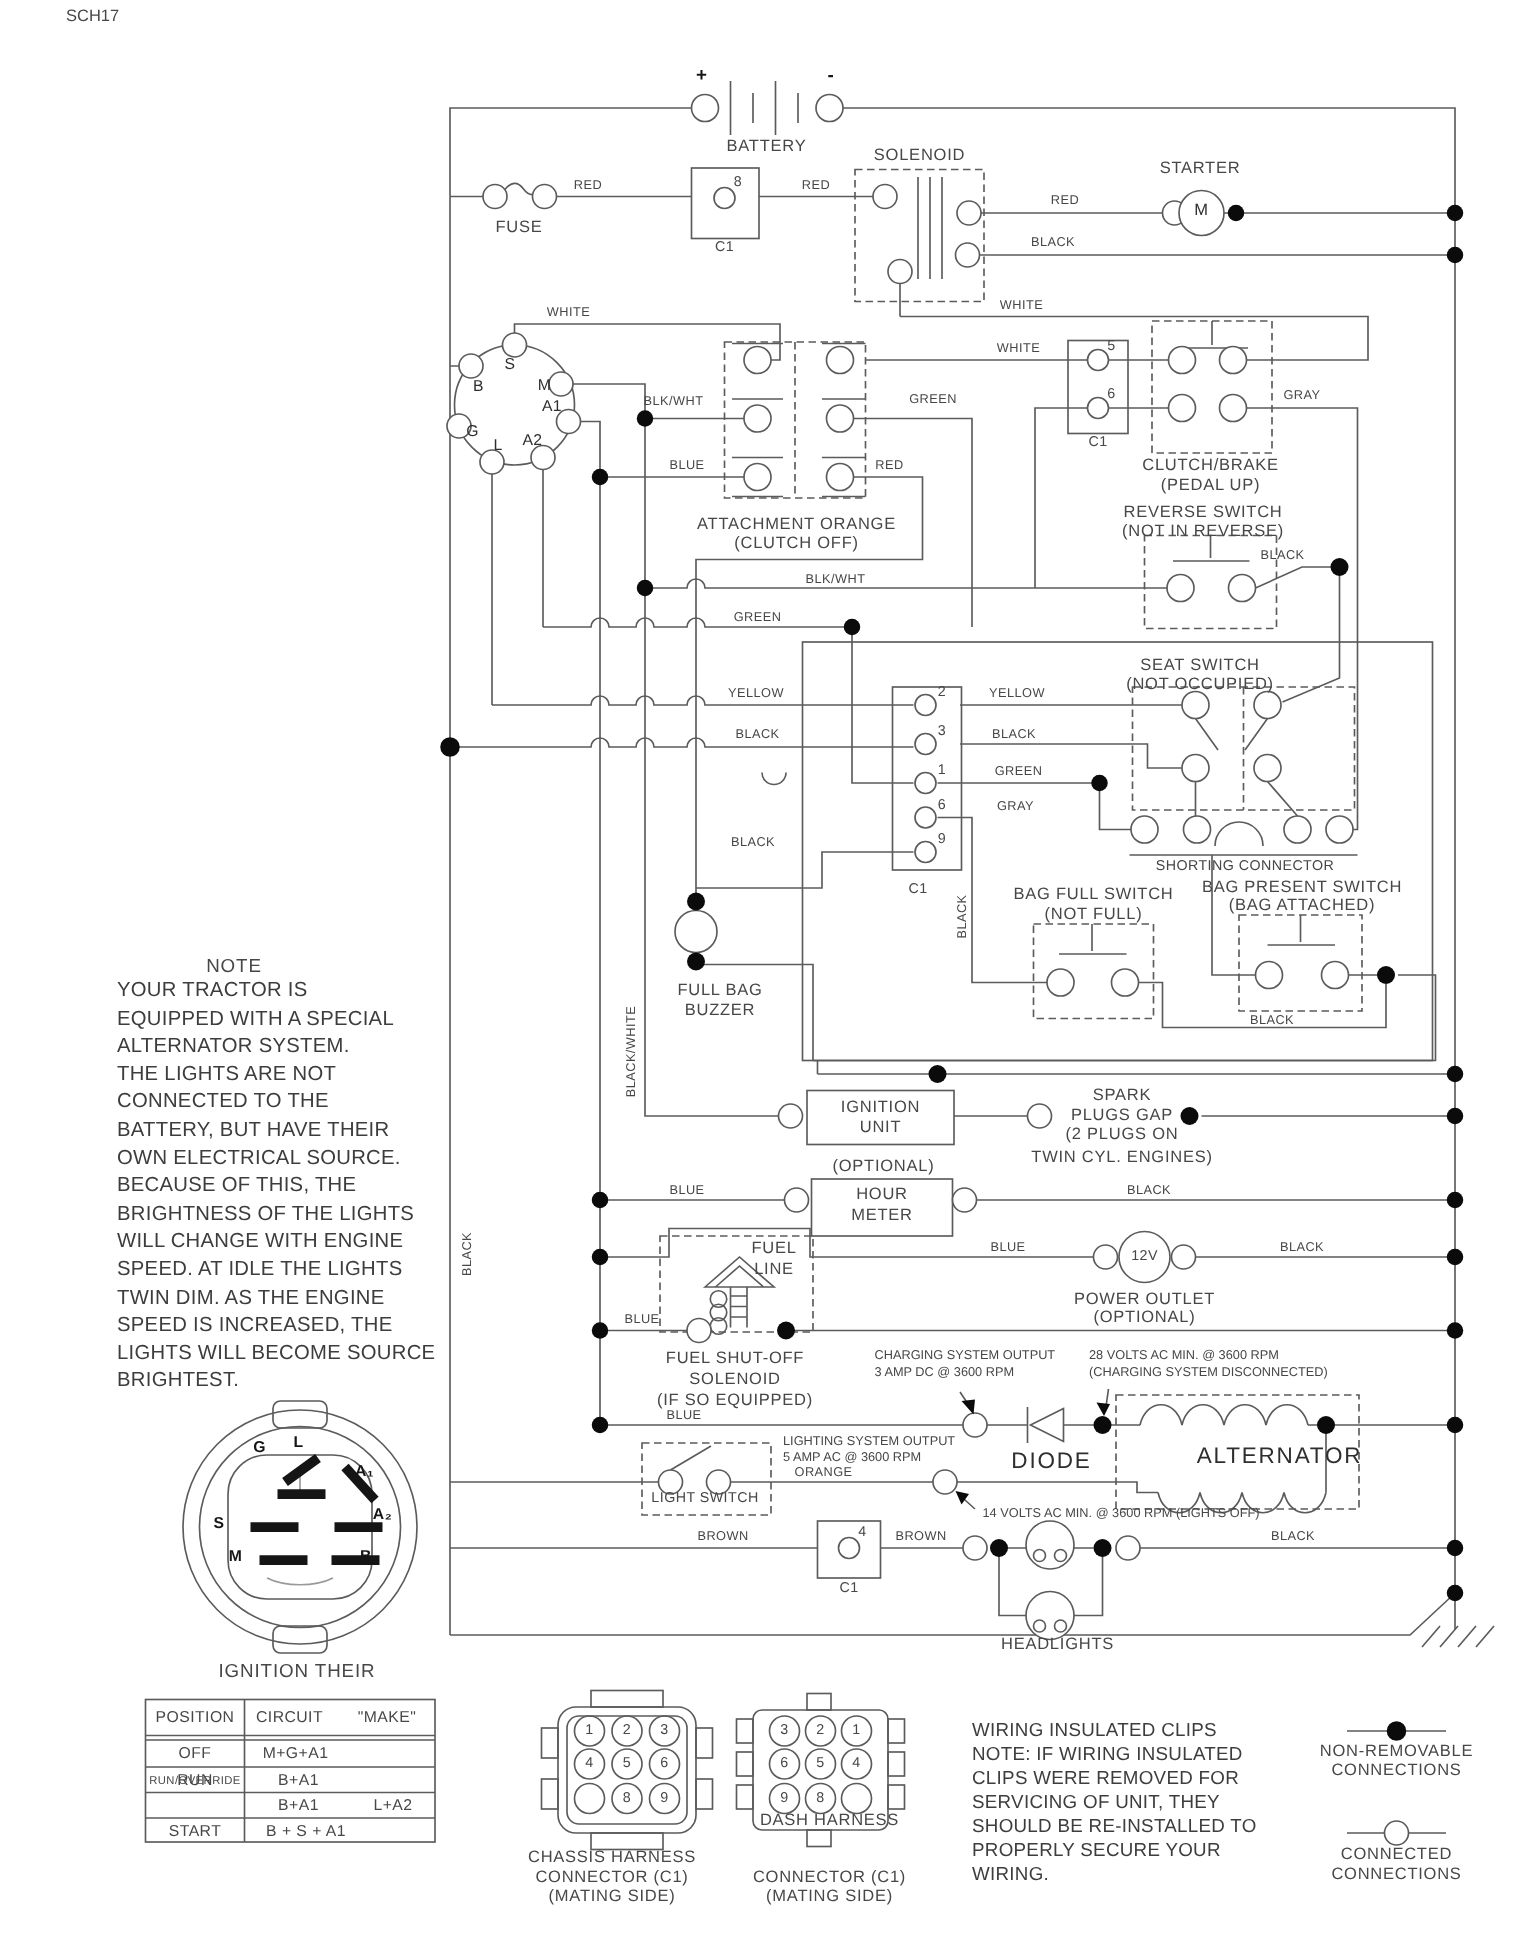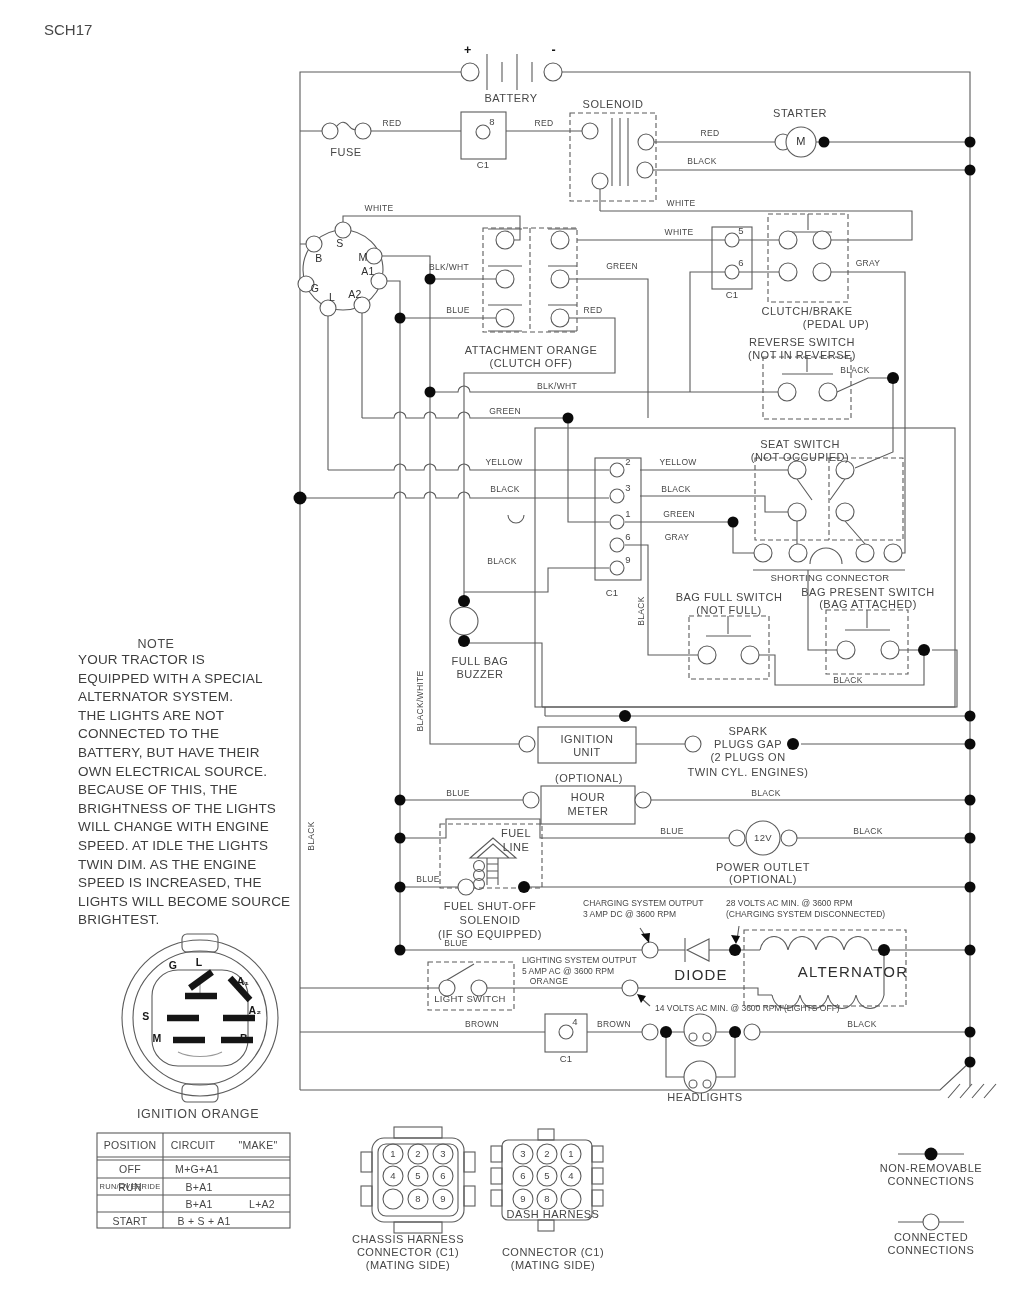--- a/index.html
+++ b/index.html
@@ -283,21 +283,21 @@
         <circle cx="571" cy="1154" r="10"></circle>
     <circle cx="523" cy="1176" r="10"></circle>
         <circle cx="547" cy="1176" r="10"></circle>
         <circle cx="571" cy="1176" r="10"></circle>
     <circle cx="523" cy="1199" r="10"></circle>
         <circle cx="547" cy="1199" r="10"></circle>
         <circle cx="571" cy="1199" r="10"></circle>
   </g>
 </svg>
 
-<div class="blk" style="left:44px;top:21px;font-size:15px">SCH17</div>
+<div class="blk" style="left:44px;top:5px;font-size:11px">SCH17</div>
 
 <div class="t s12 bold" style="left:468px;top:50px">+</div>
 <div class="t s12 bold" style="left:554px;top:50px">-</div>
 <div class="t s11" style="left:511px;top:98px">BATTERY</div>
 <div class="t s11" style="left:613px;top:104px">SOLENOID</div>
 <div class="t s11" style="left:800px;top:113px">STARTER</div>
 <div class="t s11 dk" style="left:801px;top:141px">M</div>
 <div class="t s11" style="left:346px;top:152px">FUSE</div>
 <div class="t s9" style="left:492px;top:122px">8</div>
 <div class="t s9" style="left:483px;top:165px">C1</div>
@@ -321,21 +321,21 @@
 <div class="t s8" style="left:458px;top:310px">BLUE</div>
 <div class="t s8" style="left:622px;top:266px">GREEN</div>
 <div class="t s8" style="left:593px;top:310px">RED</div>
 <div class="t s11" style="left:531px;top:350px">ATTACHMENT ORANGE</div>
 <div class="t s11" style="left:531px;top:363px">(CLUTCH OFF)</div>
 
 <div class="t s9" style="left:741px;top:231px">5</div>
 <div class="t s9" style="left:741px;top:263px">6</div>
 <div class="t s9" style="left:732px;top:295px">C1</div>
 <div class="t s11" style="left:807px;top:311px">CLUTCH/BRAKE</div>
-<div class="t s11" style="left:836px;top:324px">(PEDAL UP)</div>
+<div class="t s11" style="left:807px;top:324px">(PEDAL UP)</div>
 <div class="t s8" style="left:868px;top:263px">GRAY</div>
 
 <div class="t s11" style="left:802px;top:342px">REVERSE SWITCH</div>
 <div class="t s11" style="left:802px;top:355px">(NOT IN REVERSE)</div>
 <div class="t s8" style="left:855px;top:370px">BLACK</div>
 <div class="t s8" style="left:557px;top:386px">BLK/WHT</div>
 <div class="t s8" style="left:505px;top:411px">GREEN</div>
 
 <div class="t s11" style="left:800px;top:444px">SEAT SWITCH</div>
 <div class="t s11" style="left:800px;top:457px">(NOT OCCUPIED)</div>
@@ -435,21 +435,21 @@
 <div class="t s8" style="left:862px;top:1024px">BLACK</div>
 <div class="t s11" style="left:705px;top:1097px">HEADLIGHTS</div>
 
 <div class="t s10 bold" style="left:173px;top:965px">G</div>
 <div class="t s10 bold" style="left:199px;top:962px">L</div>
 <div class="t s10 bold" style="left:243px;top:981px">A₁</div>
 <div class="t s10 bold" style="left:255px;top:1010px">A₂</div>
 <div class="t s10 bold" style="left:146px;top:1016px">S</div>
 <div class="t s10 bold" style="left:157px;top:1038px">M</div>
 <div class="t s10 bold" style="left:244px;top:1038px">B</div>
-<div class="t s12" style="left:198px;top:1114px">IGNITION ORANGE</div>
+<div class="t s12" style="left:198px;top:1114px">IGNITION THEIR</div>
 
 <div class="t s10" style="left:130px;top:1145px">POSITION</div>
 <div class="t s10" style="left:193px;top:1145px">CIRCUIT</div>
 <div class="t s10" style="left:258px;top:1145px">"MAKE"</div>
 <div class="t s10" style="left:130px;top:1169px">OFF</div>
 <div class="t s10" style="left:197px;top:1169px">M+G+A1</div>
 <div class="t" style="left:130px;top:1187px;font-size:7.5px">RUN/OVERRIDE</div>
 <div class="t s10" style="left:199px;top:1187px">B+A1</div>
 <div class="t s10" style="left:130px;top:1187px">RUN</div>
 <div class="t s10" style="left:199px;top:1204px">B+A1</div>
@@ -474,19 +474,28 @@
 <div class="t s9" style="left:571px;top:1154px">1</div>
 <div class="t s9" style="left:523px;top:1176px">6</div>
 <div class="t s9" style="left:547px;top:1176px">5</div>
 <div class="t s9" style="left:571px;top:1176px">4</div>
 <div class="t s9" style="left:523px;top:1199px">9</div>
 <div class="t s9" style="left:547px;top:1199px">8</div>
 <div class="t s11" style="left:553px;top:1214px">DASH HARNESS</div>
 <div class="t s11" style="left:553px;top:1252px">CONNECTOR (C1)</div>
 <div class="t s11" style="left:553px;top:1265px">(MATING SIDE)</div>
 
+<div class="blk clip-lines" style="left:648px;top:1145px">
+  <div>WIRING INSULATED CLIPS</div>
+      <div>NOTE: IF WIRING INSULATED</div>
+  <div>CLIPS WERE REMOVED FOR</div>
+      <div>SERVICING OF UNIT, THEY</div>
+  <div>SHOULD BE RE-INSTALLED TO</div>
+      <div>PROPERLY SECURE YOUR</div>
+  <div>WIRING.</div>
+</div>
 
 <div class="t s11" style="left:931px;top:1168px">NON-REMOVABLE</div>
 <div class="t s11" style="left:931px;top:1181px">CONNECTIONS</div>
 <div class="t s11" style="left:931px;top:1237px">CONNECTED</div>
 <div class="t s11" style="left:931px;top:1250px">CONNECTIONS</div>
 
 </div>
 
 </body></html>

